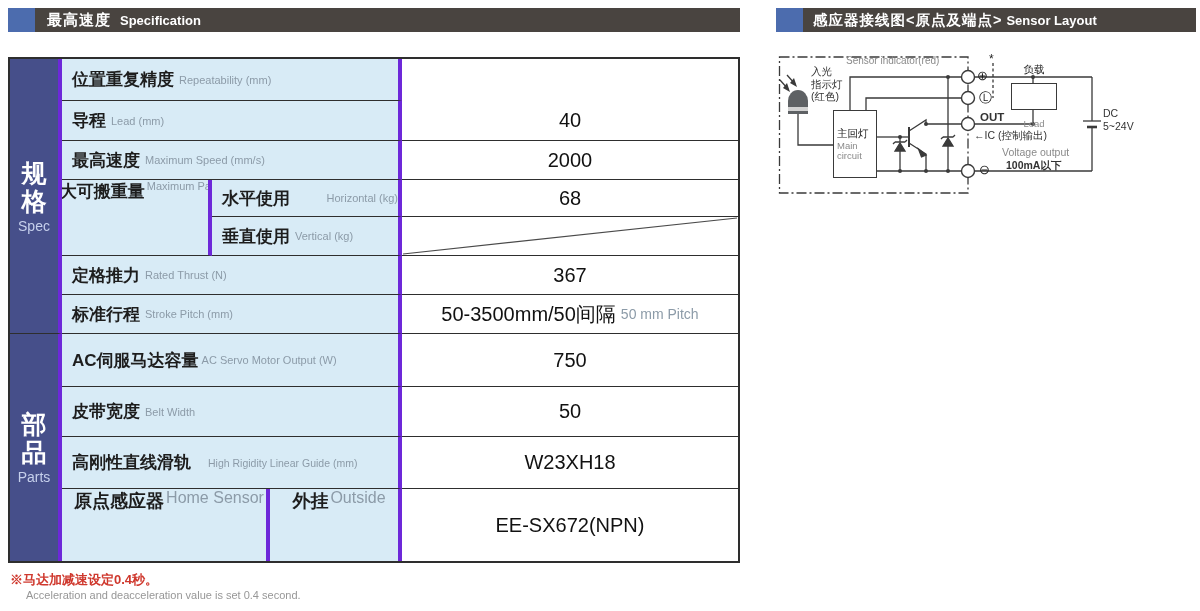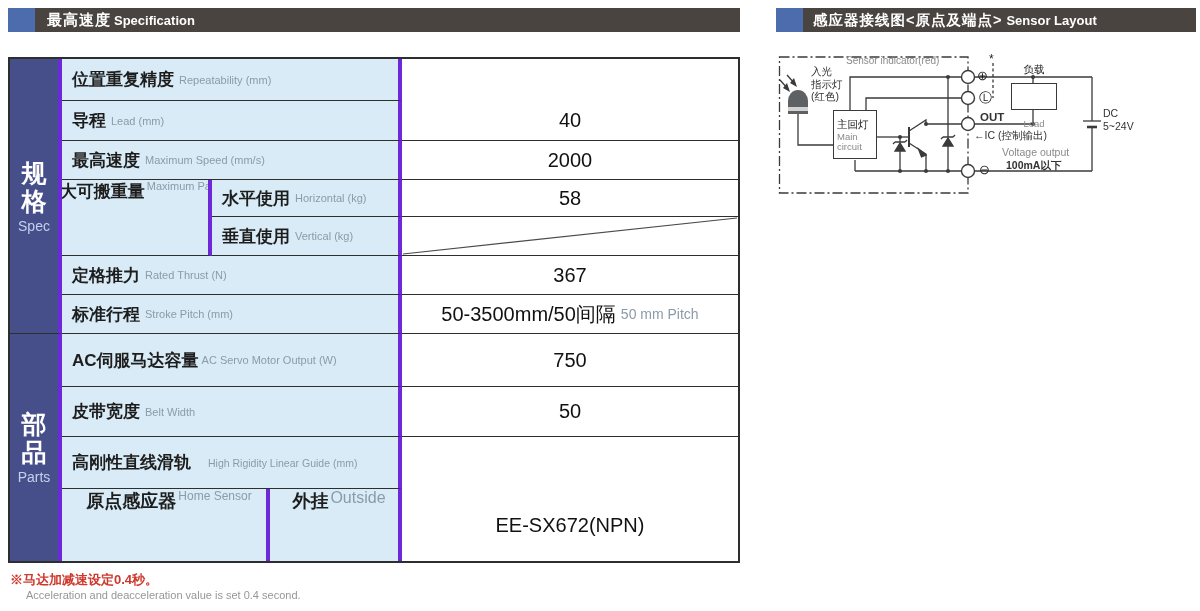--- a/index.html
+++ b/index.html
@@ -3,21 +3,21 @@
 <meta charset="utf-8">
 <style>
   * { margin:0; padding:0; box-sizing:border-box; }
   html,body { width:1200px; height:611px; background:#fff; font-family:"Liberation Sans", sans-serif; overflow:hidden; }
 
   
   .hdr { position:absolute; height:24px; display:flex; }
   .hdr-sq { width:27px; height:24px; background:#4c6cae; flex:0 0 27px; }
   .hdr-bar { flex:1; background:#494440; color:#fff; display:flex; align-items:center; padding-left:12px; white-space:nowrap; }
   .hdr-zh { font-size:15px; font-weight:bold; letter-spacing:1px; }
-  .hdr-en { font-size:13px; font-weight:bold; margin-left:3px; }
+  .hdr-en { font-size:13px; font-weight:bold; margin-left:9px; }
 
   
   .spec-table {
     position:absolute; left:8px; top:57px; width:732px; height:506px;
     border:2px solid #2e2e2e;
     display:grid;
     grid-template-columns:52px 150px 58px 132px 1fr;
     grid-template-rows:42px 40px 39px 37px 39px 39px 39px 53px 50px 52px 1fr;
     background:#fff;
   }
@@ -97,25 +97,25 @@
   <div class="cell c-lab" style="grid-column:2/5;grid-row:3;">
     <span class="zh">最高速度</span>
     <span class="en">Maximum Speed (mm/s)</span>
   </div>
   <div class="cell c-val no-r" style="grid-column:5;grid-row:3;">2000</div>
 
   <div class="cell c-lab stacked" style="grid-column:2;grid-row:4/6;">
     <span class="zh">最大可搬重量</span>
     <span class="en">Maximum Payload</span>
   </div>
-  <div class="cell c-lab" style="grid-column:3/5;grid-row:4;">
+  <div class="cell c-lab" style="grid-column:3/5;grid-row:4;justify-content:space-between;">
     <span class="zh">水平使用</span>
     <span class="en">Horizontal (kg)</span>
   </div>
-  <div class="cell c-val no-r" style="grid-column:5;grid-row:4;">58</div>
+  <div class="cell c-val no-r" style="grid-column:5;grid-row:4;">68</div>
   <div class="cell c-lab" style="grid-column:3/5;grid-row:5;">
     <span class="zh">垂直使用</span>
     <span class="en">Vertical (kg)</span>
   </div>
   <div class="cell c-val no-r" style="grid-column:5;grid-row:5;">
     <svg class="diag-svg" viewBox="0 0 336 38" preserveAspectRatio="none">
       <line x1="1" y1="37" x2="335" y2="1" stroke="#4a4a4a" stroke-width="1.2"></line>
     </svg>
   </div>
 
@@ -143,24 +143,25 @@
   <div class="cell c-lab" style="grid-column:2/5;grid-row:9;">
     <span class="zh">皮带宽度</span>
     <span class="en">Belt Width</span>
   </div>
   <div class="cell c-val no-r" style="grid-column:5;grid-row:9;">50</div>
 
   <div class="cell c-lab" style="grid-column:2/5;grid-row:10;gap:17px;">
     <span class="zh">高刚性直线滑轨</span>
     <span class="en" style="font-size:10.5px;">High Rigidity Linear Guide (mm)</span>
   </div>
+  <div class="cell c-val no-r" style="grid-column:5;grid-row:10;">W23XH18</div>
 
   <div class="cell c-lab stacked no-b" style="grid-column:2/4;grid-row:11;">
     <span class="zh" style="font-size:18px;">原点感应器</span>
-    <span class="en" style="font-size:12px;">Home Sensor</span>
+    <span class="en" style="font-size:16px;">Home Sensor</span>
   </div>
   <div class="cell c-lab stacked no-b" style="grid-column:4;grid-row:11;">
     <span class="zh" style="font-size:18px;">外挂</span>
     <span class="en" style="font-size:16px;">Outside</span>
   </div>
   <div class="cell c-val no-r no-b" style="grid-column:5;grid-row:11;">EE-SX672(NPN)</div>
 </div>
 
 <div class="foot-zh">※马达加减速设定0.4秒。</div>
 <div class="foot-en">Acceleration and deacceleration value is set 0.4 second.</div>
@@ -236,21 +237,21 @@
       <circle cx="190" cy="121" r="6.5"></circle>
     </g>
   </svg>
 
   <div class="dlab gray" style="left:68px;top:5px;font-size:10px;">Sensor indicator(red)</div>
   <div class="dlab" style="left:33px;top:15px;">
     <div>入光</div>
     <div>指示灯</div>
     <div>(红色)</div>
   </div>
-  <div class="dbox mainbox" style="left:55px;top:60px;width:44px;height:49px;">
+  <div class="dbox mainbox" style="left:55px;top:60px;width:44px;height:68px;">
     <div class="b-zh">主回灯</div>
     <div class="b-en">Main circuit</div>
   </div>
   <div class="sym" style="left:211px;top:2px;font-size:12px;">*</div>
   <div class="sym" style="left:199px;top:18px;">⊕</div>
   <div class="sym" style="left:201px;top:39px;">Ⓛ</div>
   <div class="dlab" style="left:202px;top:61px;font-size:11.5px;font-weight:bold;">OUT</div>
   <div class="dlab" style="left:196px;top:79px;">←IC (控制输出)</div>
   <div class="dlab gray" style="left:224px;top:96px;">Voltage output</div>
   <div class="dlab" style="left:228px;top:109px;font-weight:bold;">100mA以下</div>

